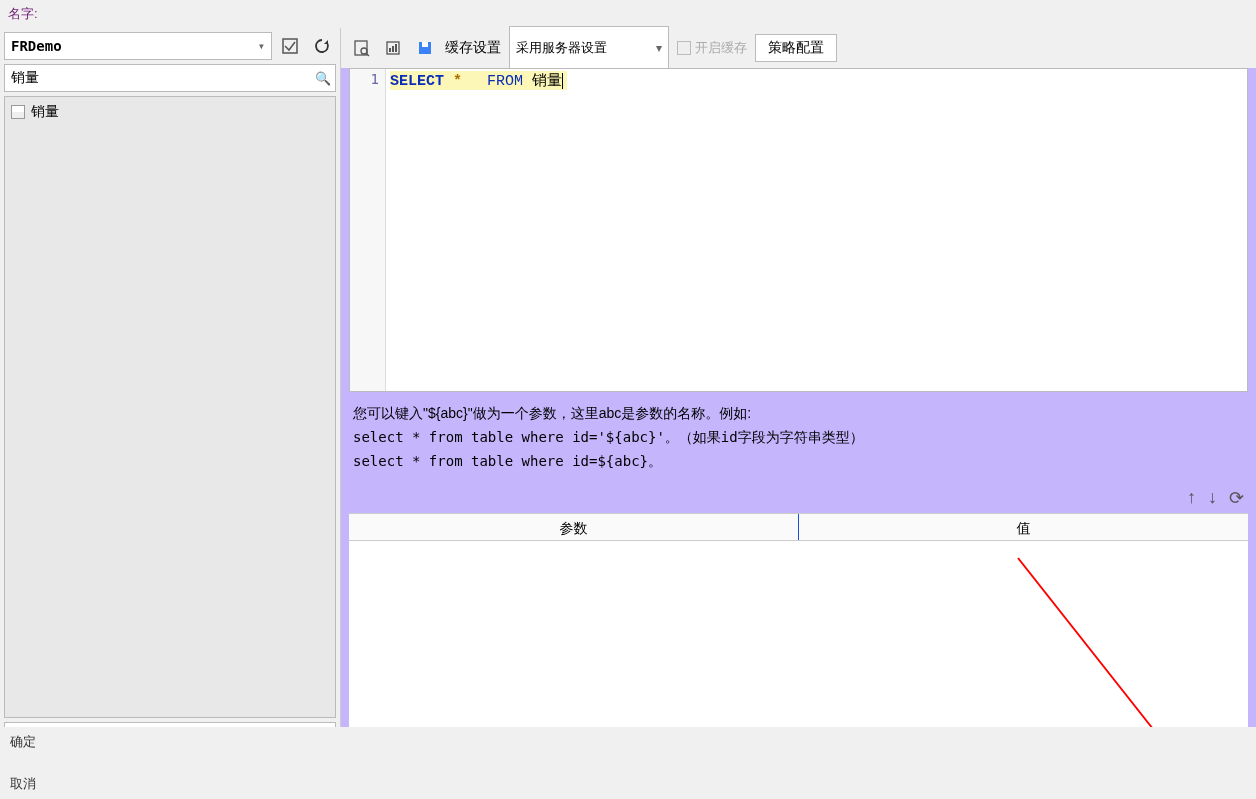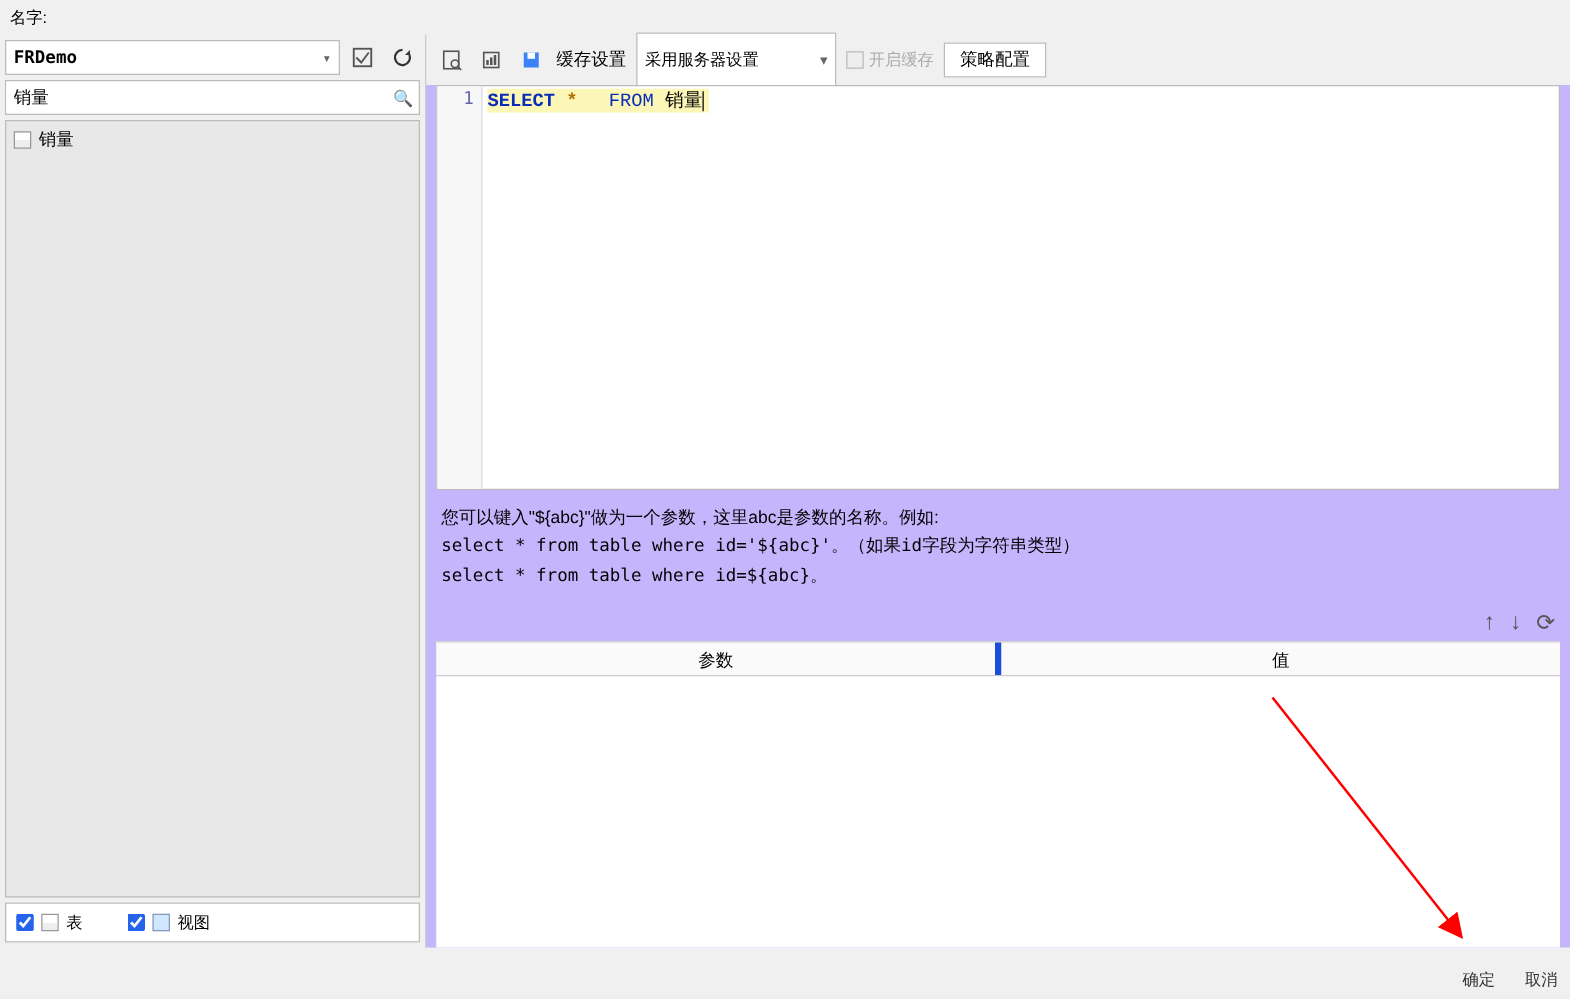--- a/index.html
+++ b/index.html
@@ -12,21 +12,21 @@
       overflow: hidden;
       position: relative;
     }
     .top-row {
       display: flex;
       align-items: center;
       padding: 4px 8px;
       background: #f0f0f0;
       height: 28px;
     }
-    .top-row label { margin-right: 18px; color: #000000; }
+    .top-row label { margin-right: 18px; color: #701a75; }
     .name-input {
       flex: 1;
       height: 22px;
       border: 1px solid #ccc;
       padding: 2px 6px;
       background: #fff;
       font-size: 13px;
     }
     .main-area {
       display: flex;
@@ -222,21 +222,21 @@
       border-top: 1px solid #ccc;
       border-bottom: 1px solid #ccc;
       background: #fafafa;
       margin: 0 8px;
       height: 28px;
     }
     .param-header > div {
       flex: 1;
       text-align: center;
       line-height: 28px;
-      border-right: 5px solid #1d4ed8;
+      border-right: 1px solid #1d4ed8;
       font-size: 14px;
     }
     .param-header > div:last-child { border-right: none; }
     .param-body {
       flex: 1;
       border: 0 solid #ccc;
       border-top: none;
       margin: 0 8px;
       background: #fff;
       position: relative;
@@ -253,20 +253,21 @@
       left: 0;
       right: 0;
       display: flex;
       justify-content: flex-end;
       align-items: flex-start;
       padding: 6px 10px;
       gap: 24px;
       background: #f0f0f0;
       color: #999;
       font-size: 13px;
+      flex-direction: column;
     }
     .footer .btn-txt { color: #333; cursor: pointer; }
     .watermark { color: #bbb; font-size: 13px; position: absolute; right: 96px; bottom: 8px;}
   </style>
 </head>
 <body>
 
 <div class="top-row">
   <label>名字:</label>
 </div>

